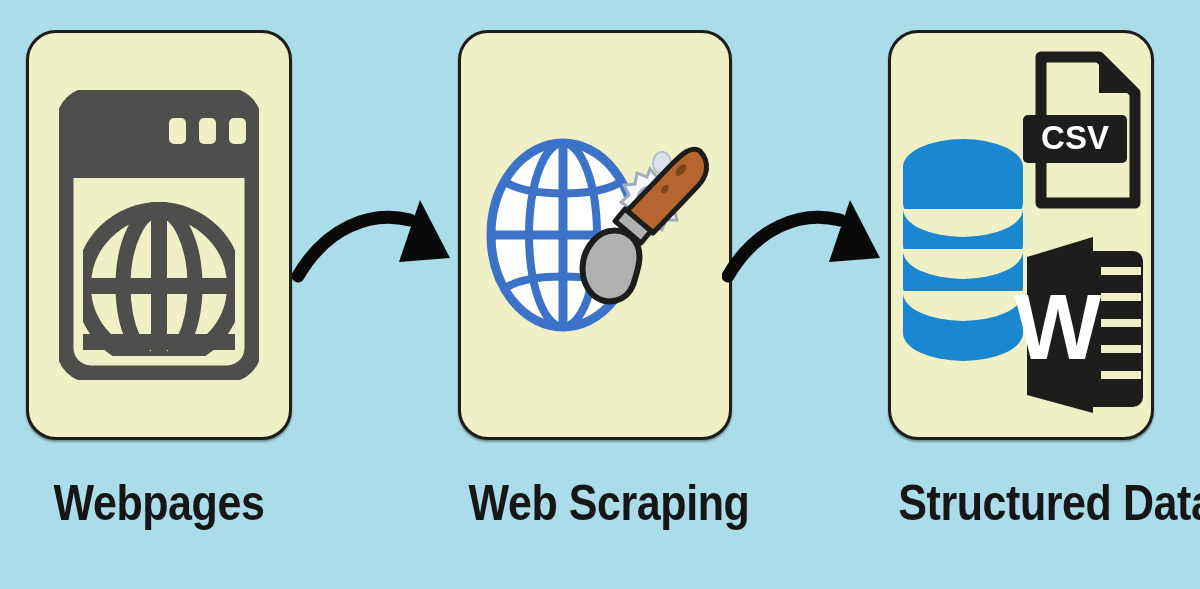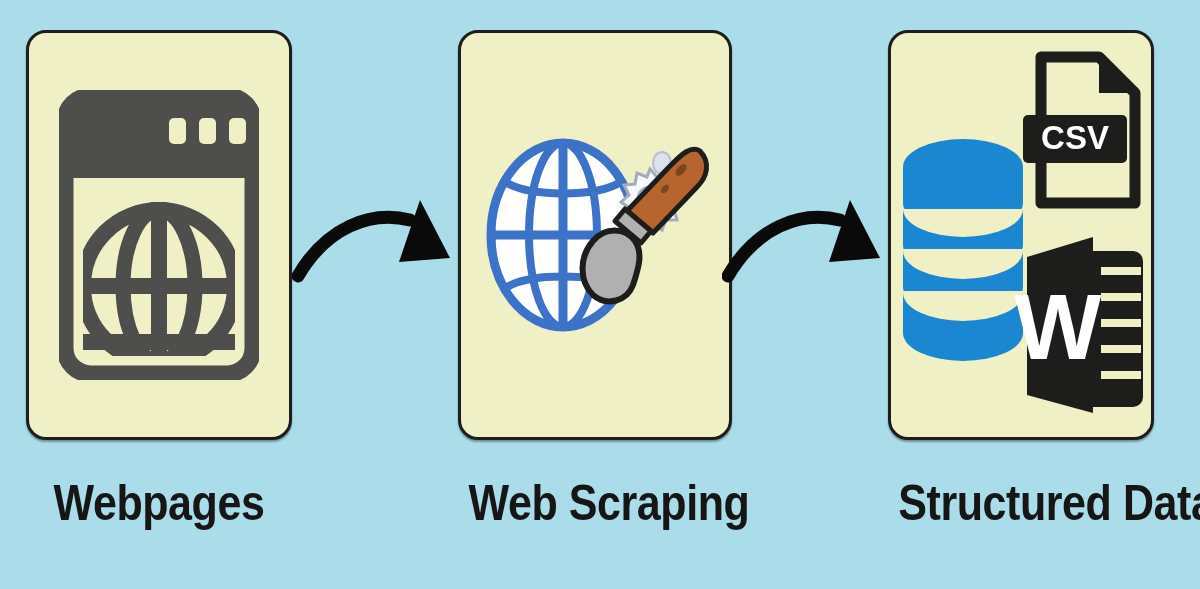--- a/index.html
+++ b/index.html
@@ -19,21 +19,21 @@
     height: 589px;
     background: #abdcea;
     overflow: hidden;
   }
 
   
   .card {
     position: absolute;
     background: #eff0c6;
     border: 3px solid #1d1d1b;
-    border-radius: 20px;
+    border-radius: 30px;
     box-sizing: border-box;
     box-shadow: 0 2px 2px rgba(0,0,0,0.35);
   }
   .card-inner {
     position: absolute;
     inset: 0;
     display: flex;
     align-items: center;
     justify-content: center;
   }

